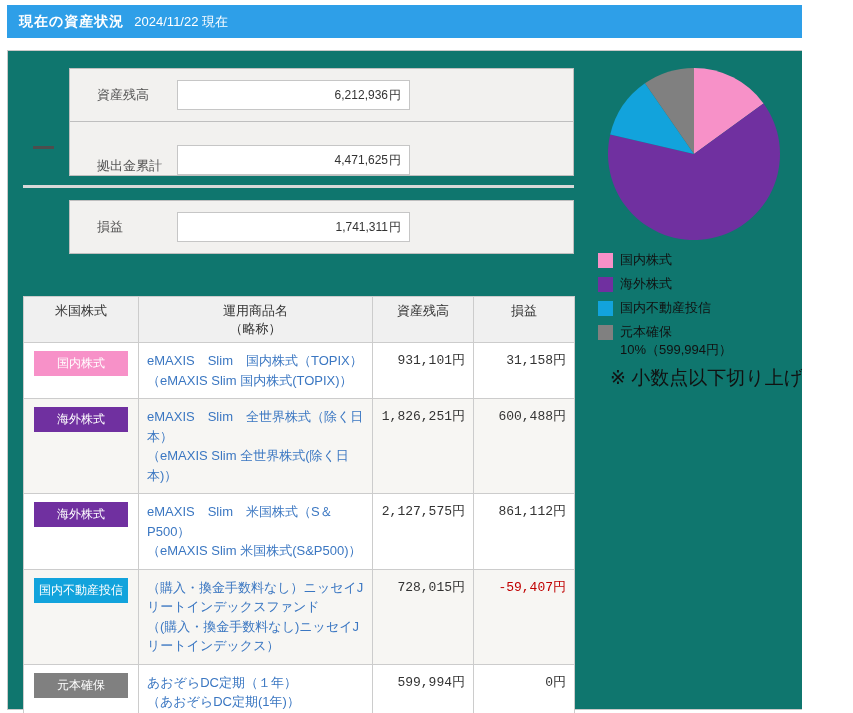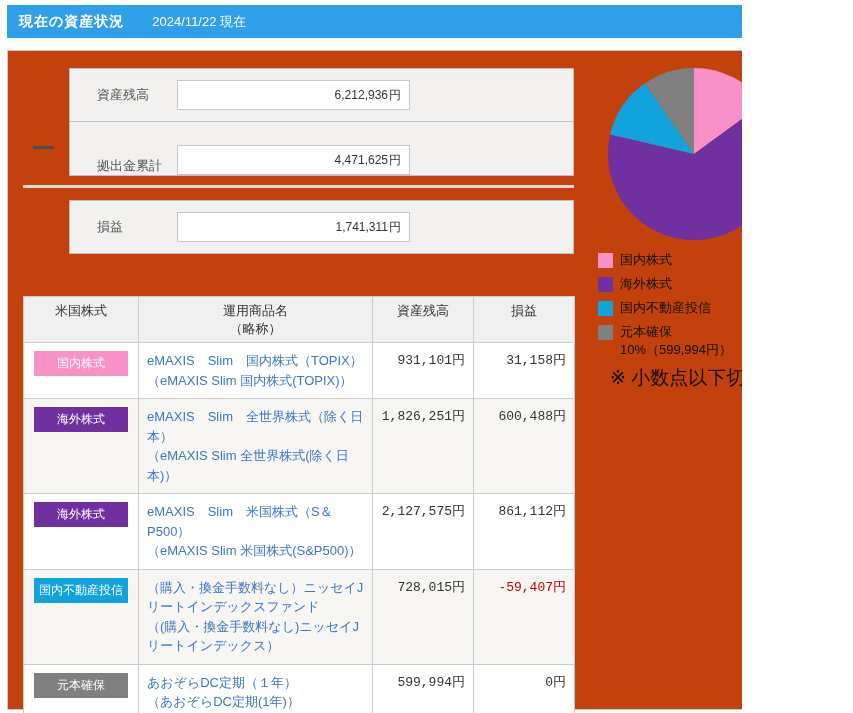--- a/index.html
+++ b/index.html
@@ -1,28 +1,28 @@
 <!DOCTYPE html>
 <html lang="ja"><head>
 <meta charset="utf-8">
 <style>
   * { margin:0; padding:0; box-sizing:border-box; }
   html,body { width:853px; height:713px; background:#ffffff;
     font-family:"Liberation Sans","DejaVu Sans",sans-serif; color:#333; }
-  .stage { position:relative; width:742px; height:713px; background:#fff; overflow:hidden; }
+  .stage { position:relative; width:802px; height:713px; background:#fff; overflow:hidden; }
 
   
   .header-bar { position:absolute; left:7px; top:5px; width:839px; height:33px;
     background:#2E9FE8; display:flex; align-items:center; padding-left:12px; }
   .header-title { color:#fff; font-weight:bold; font-size:14px; letter-spacing:1px; }
-  .header-date { color:#fff; font-size:13px; margin-left:28px; }
+  .header-date { color:#fff; font-size:13px; margin-left:10px; }
 
   
   .panel { position:absolute; left:7px; top:50px; width:839px; height:660px;
-    background:#c2410c; border:1px solid #c9c9c9; }
+    background:#0f766e; border:1px solid #c9c9c9; }
 
   
   .minus-sign { position:absolute; left:25px; top:95px; width:21px; height:3px; background:#4d4d4d; }
   .sum-group { position:absolute; left:61px; top:17px; width:505px; }
   .sum-box { background:#f2f1ef; border:1px solid #bfbfbf; height:54px;
     display:flex; align-items:center; }
   .sum-box + .sum-box { border-top:none;align-items:flex-end; }
   .sum-box.single { }
   .sum-label { width:107px; padding-left:27px; font-size:13px; color:#555; }
   .value-field { background:#fff; border:1px solid #c6c6c6; width:233px; height:30px;

